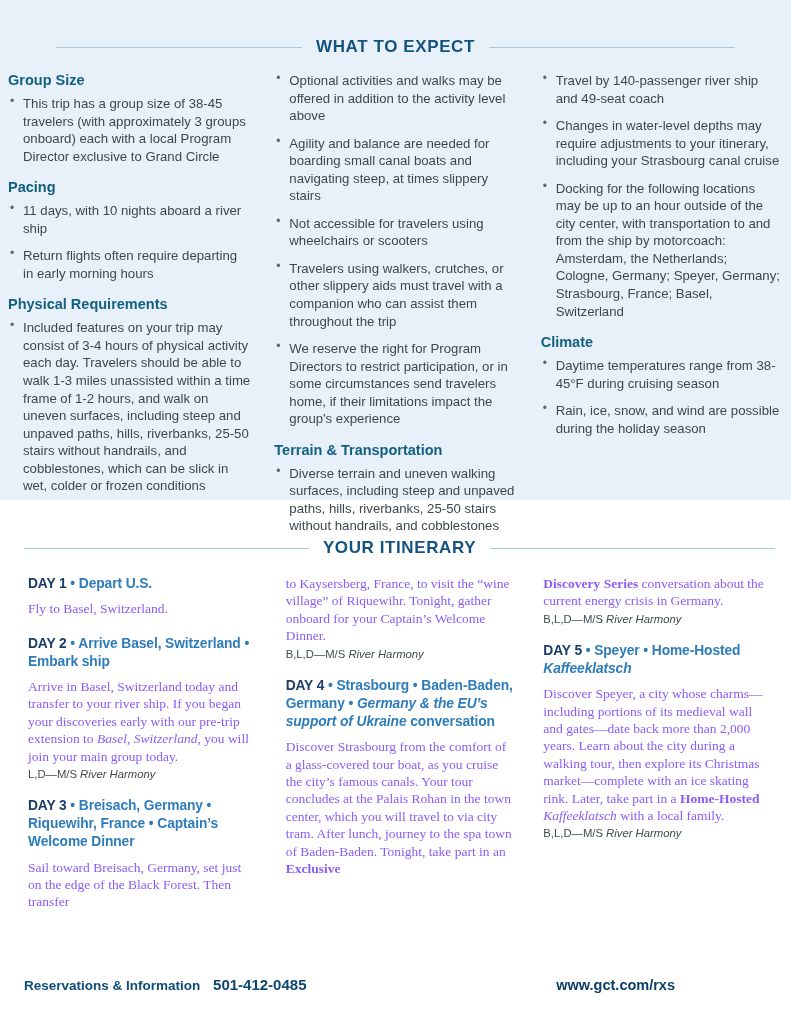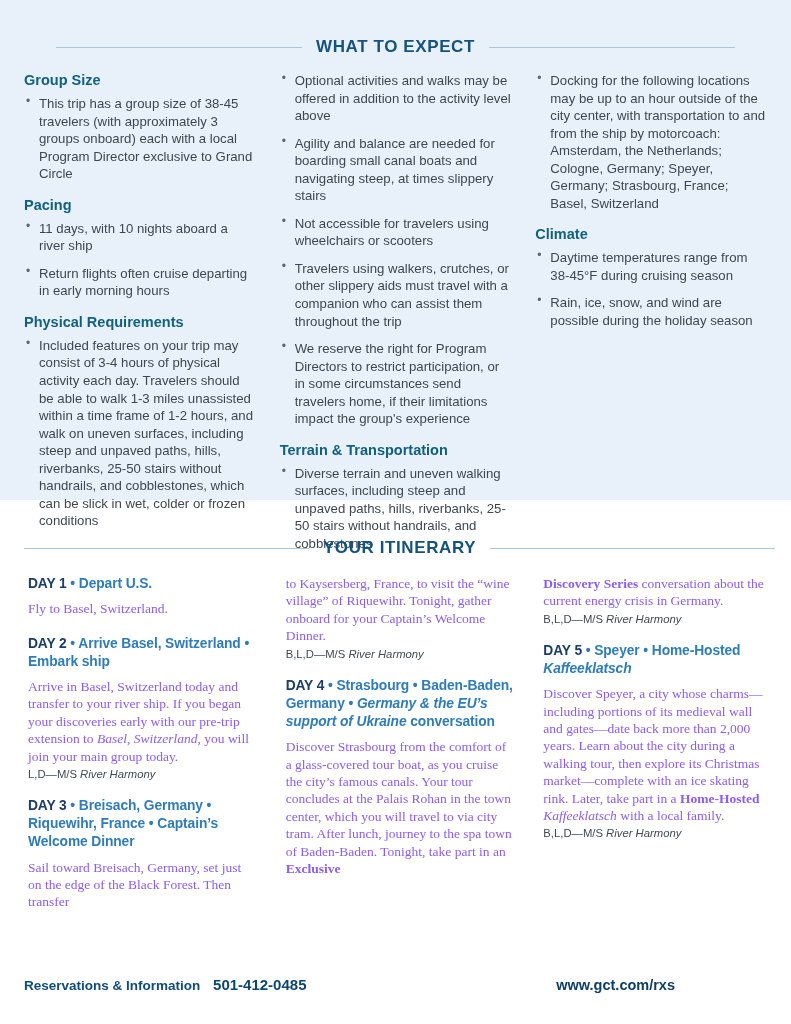--- a/index.html
+++ b/index.html
@@ -4,21 +4,21 @@
 <style>
   *{margin:0;padding:0;box-sizing:border-box}
   html,body{width:791px;height:1024px}
   body{background:#ffffff;font-family:"Liberation Sans",sans-serif;position:relative;overflow:hidden}
 
   
   .panel{position:absolute;top:0;left:0;width:791px;height:500px;background:#e8f1f9;padding-top:37px}
   .title-row{display:flex;align-items:center;gap:14px;padding:0 56px}
   .rule{flex:1;height:1px;background:#a9c7db}
   .sec-title{font-size:17px;font-weight:bold;color:#14537d;letter-spacing:.6px;white-space:nowrap}
-  .we-cols{display:grid;grid-template-columns:1fr 1fr 1fr;gap:24px;padding:0 24px;margin-top:15px}
+  .we-cols{display:grid;grid-template-columns:1fr 1fr 1fr;gap:24px;padding:0 8px;margin-top:15px}
   .we-h{font-size:14.5px;font-weight:bold;color:#11607f;margin:14px 0 7px}
   .we-col > .we-h:first-child{margin-top:0}
   .we-list{list-style:none}
   .we-li{position:relative;font-size:13.2px;line-height:1.33;color:#3e4751;padding-left:15px;margin-bottom:10px}
   .we-li::before{content:"•";position:absolute;left:2px;top:-1px;color:#5a6673;font-size:12px}
 
   
   .itin{position:absolute;top:538px;left:4px;width:791px}
   .itin .title-row{padding:0 20px}
   .it-cols{display:grid;grid-template-columns:1fr 1fr 1fr;gap:30px;padding:0 24px;margin-top:17px}
@@ -53,21 +53,21 @@
     <div class="we-cols">
 
       <div class="we-col">
         <h3 class="we-h">Group Size</h3>
         <ul class="we-list">
           <li class="we-li">This trip has a group size of 38-45 travelers (with approximately 3 groups onboard) each with a local Program Director exclusive to Grand Circle</li>
         </ul>
         <h3 class="we-h">Pacing</h3>
         <ul class="we-list">
           <li class="we-li">11 days, with 10 nights aboard a river ship</li>
-          <li class="we-li">Return flights often cruise departing in early morning hours</li>
+          <li class="we-li">Return flights often require departing in early morning hours</li>
         </ul>
         <h3 class="we-h">Physical Requirements</h3>
         <ul class="we-list">
           <li class="we-li">Included features on your trip may consist of 3-4 hours of physical activity each day. Travelers should be able to walk 1-3 miles unassisted within a time frame of 1-2 hours, and walk on uneven surfaces, including steep and unpaved paths, hills, riverbanks, 25-50 stairs without handrails, and cobblestones, which can be slick in wet, colder or frozen conditions</li>
         </ul>
       </div>
 
       <div class="we-col">
         <ul class="we-list">
           <li class="we-li">Optional activities and walks may be offered in addition to the activity level above</li>
@@ -77,20 +77,22 @@
           <li class="we-li">We reserve the right for Program Directors to restrict participation, or in some circumstances send travelers home, if their limitations impact the group's experience</li>
         </ul>
         <h3 class="we-h">Terrain &amp; Transportation</h3>
         <ul class="we-list">
           <li class="we-li">Diverse terrain and uneven walking surfaces, including steep and unpaved paths, hills, riverbanks, 25-50 stairs without handrails, and cobblestones</li>
         </ul>
       </div>
 
       <div class="we-col">
         <ul class="we-list">
+          <li class="we-li">Travel by 140-passenger river ship and 49-seat coach</li>
+          <li class="we-li">Changes in water-level depths may require adjustments to your itinerary, including your Strasbourg canal cruise</li>
           <li class="we-li">Docking for the following locations may be up to an hour outside of the city center, with transportation to and from the ship by motorcoach: Amsterdam, the Netherlands; Cologne, Germany; Speyer, Germany; Strasbourg, France; Basel, Switzerland</li>
         </ul>
         <h3 class="we-h">Climate</h3>
         <ul class="we-list">
           <li class="we-li">Daytime temperatures range from 38-45°F during cruising season</li>
           <li class="we-li">Rain, ice, snow, and wind are possible during the holiday season</li>
         </ul>
       </div>
 
     </div>

